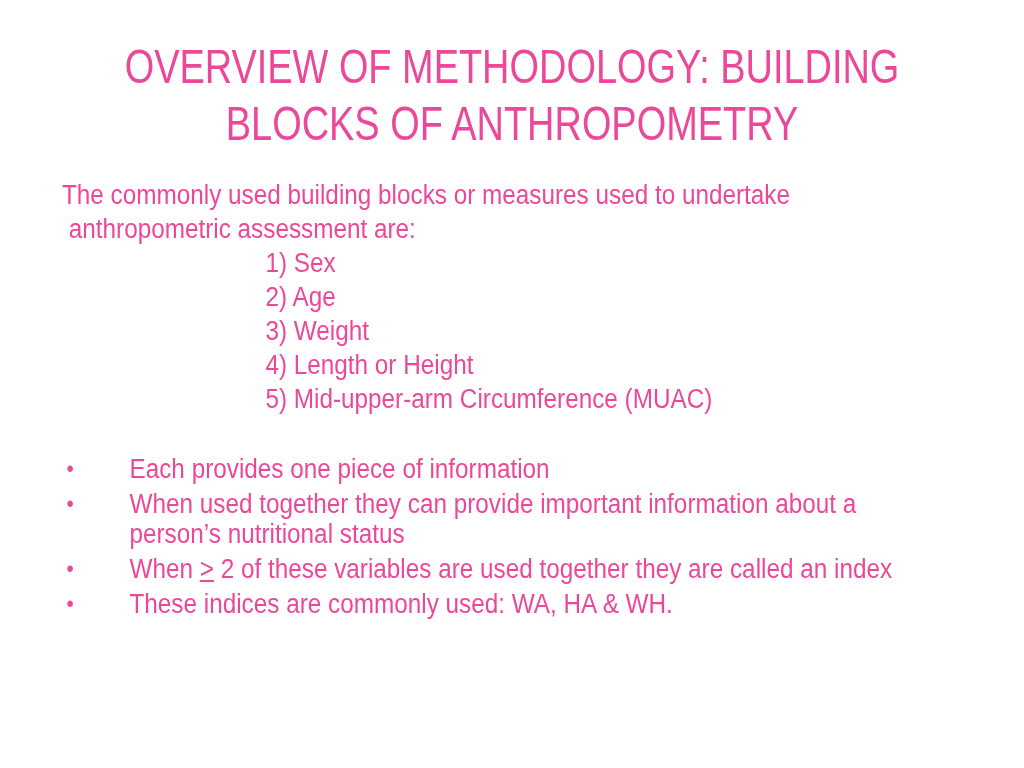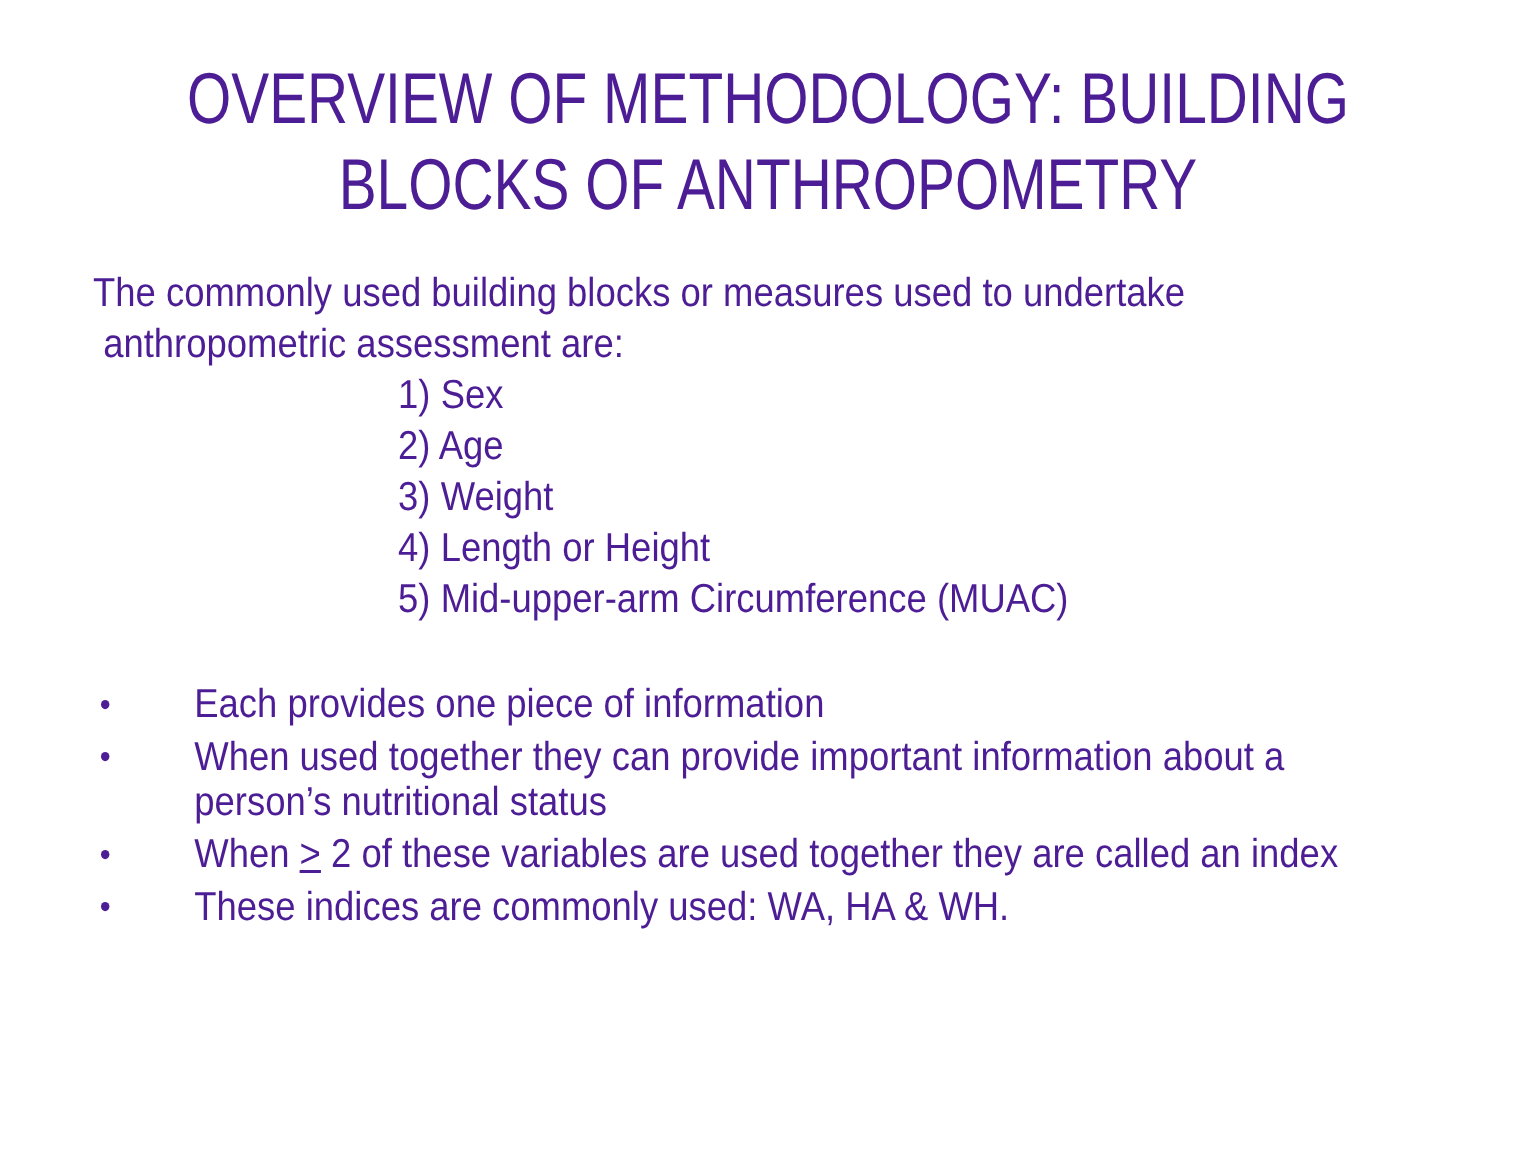--- a/index.html
+++ b/index.html
@@ -3,21 +3,21 @@
 <meta charset="utf-8">
 <style>
   * { margin:0; padding:0; box-sizing:border-box; }
   html, body { width:1024px; height:768px; }
   body { background:#ffffff; font-family:"Liberation Sans","DejaVu Sans",sans-serif; }
 
   .slide {
     position:relative;
     width:898px; height:768px;
     background:#ffffff;
-    color:#4c1d95;
+    color:#ec4899;
     overflow:hidden;
   }
 
   
   .title {
     position:absolute;
     top:38px; left:0;
     width:1024px;
     font-size:48px;
     font-weight:400;

